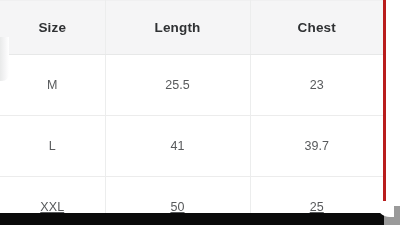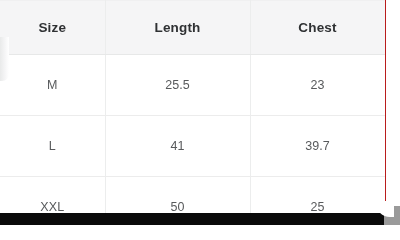--- a/index.html
+++ b/index.html
@@ -43,21 +43,21 @@
   .size-chart td {
     padding: 8px;
     margin: 0;
     text-align: center;
     vertical-align: middle;
     border-right: 1px solid #eceded;
     border-bottom: 1px solid #ececec;
   }
   .size-chart th:last-child,
   .size-chart td:last-child {
-    border-right: 3px solid #b91c1c;
+    border-right: 6px solid #b91c1c;
   }
 
   .size-chart thead th {
     height: 37px;
     background: #f5f5f6;
     color: #2f3133;
     font-size: 13.5px;
     font-weight: bold;
     letter-spacing: 0.15px;
     border-bottom: 1px solid #e7e8e8;
@@ -68,20 +68,21 @@
     height: 44px;
     background: #ffffff;
     color: #585a5c;
     font-size: 12.5px;
     font-weight: normal;
     letter-spacing: 0.1px;
   }
 
   .size-chart tbody tr:last-child td {
     border-bottom: 1px solid #ededed;
+    text-decoration: underline;
   }
 
   
   .left-edge-artifact {
     position: absolute;
     left: 0;
     top: 37px;
     width: 9px;
     height: 44px;
     background: linear-gradient(to right, #e9eaea 0%, #f3f3f4 45%, #ffffff 100%);

